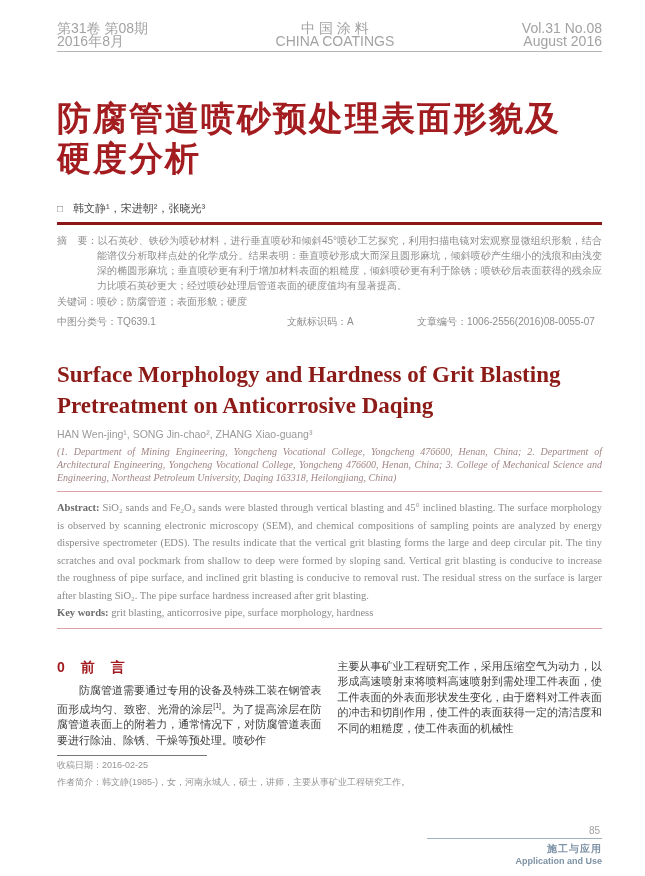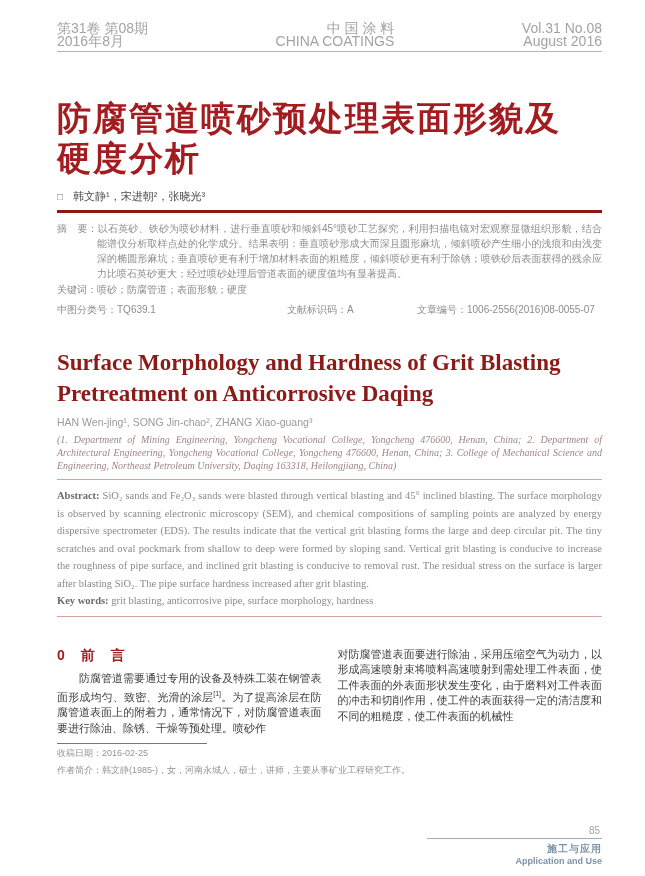--- a/index.html
+++ b/index.html
@@ -7,29 +7,29 @@
     width:645px;height:876px;background:#ffffff;position:relative;overflow:hidden;
     font-family:"Liberation Sans","DejaVu Sans",sans-serif;color:#3c3c3c;
     box-sizing:border-box;
   }
   .inner{padding:0 43px 0 57px;}
 
   
   .jheader{display:flex;justify-content:space-between;margin-top:22px;
     font-size:14px;line-height:13px;color:#a3a3a3;}
   .jheader .col{white-space:nowrap;}
-  .jheader .c{text-align:right;}
+  .jheader .c{text-align:center;}
   .jheader .r{text-align:right;}
   .header-rule{border-top:1px solid #b5b5b5;margin-top:3px;}
   .doi{font-size:8.5px;color:#555;margin-top:2px;letter-spacing:.2px;}
 
   
   .title-cn{margin-top:46px;font-size:34px;line-height:40px;font-weight:bold;
     color:#a31d20;letter-spacing:2px;}
-  .authors-cn{margin-top:11px;font-size:11px;color:#4a4a4a;}
+  .authors-cn{margin-top:23px;font-size:11px;color:#4a4a4a;}
   .authors-cn .marker{color:#7a7a7a;margin-right:7px;font-size:10px;}
   .affil-cn{margin-top:4px;font-size:9.5px;line-height:16.5px;color:#8d8d8d;
     padding-left:13px;text-align:justify;}
   .thick-rule{border-top:3px solid #8c1717;margin-top:6px;}
 
   
   .abstract-cn{margin-top:8px;font-size:10px;line-height:15px;color:#8d8d8d;
     text-align:justify;padding-left:40px;text-indent:-40px;}
   .kw-cn{margin-top:2px;font-size:10px;color:#8d8d8d;}
   .meta-row{margin-top:6px;font-size:10px;color:#8d8d8d;display:flex;}
@@ -128,21 +128,21 @@
     <div class="pink-rule2"></div>
 
     <div class="columns">
       <div class="colm left">
         <div class="sec-head">0　前　言</div>
         <div class="bodytext indent"><span>防腐管道需要通过专用的设备及特殊工装在钢管表面形成均匀、致密、光滑的涂层</span><sup>[1]</sup><span>。为了提高涂层在防腐管道表面上的附着力，通常情况下，对防腐管道表面要进行除油、除锈、干燥等预处理。喷砂作</span></div>
         <div class="foot-divider"></div>
         <div class="footnote">收稿日期：2016-02-25</div>
       </div>
       <div class="colm right">
-        <div class="bodytext">对防腐管道表面要进行除油，采用压缩空气为动力，以形成高速喷射束将喷料高速喷射到需处理工件表面，使工件表面的外表面形状发生变化，由于磨料对工件表面的冲击和切削作用，使工件的表面获得一定的清洁度和不同的粗糙度，使工件表面的机械性</div>
+        <div class="bodytext">主要从事矿业工程研究工作，采用压缩空气为动力，以形成高速喷射束将喷料高速喷射到需处理工件表面，使工件表面的外表面形状发生变化，由于磨料对工件表面的冲击和切削作用，使工件的表面获得一定的清洁度和不同的粗糙度，使工件表面的机械性</div>
       </div>
     </div>
     <div class="footnote">作者简介：韩文静(1985-)，女，河南永城人，硕士，讲师，主要从事矿业工程研究工作。</div>
 
   </div>
 
   <div class="pagefoot">
     <div class="pageno">85</div>
     <div class="foot-rule"></div>
     <div class="foot-cn">施工与应用</div>

